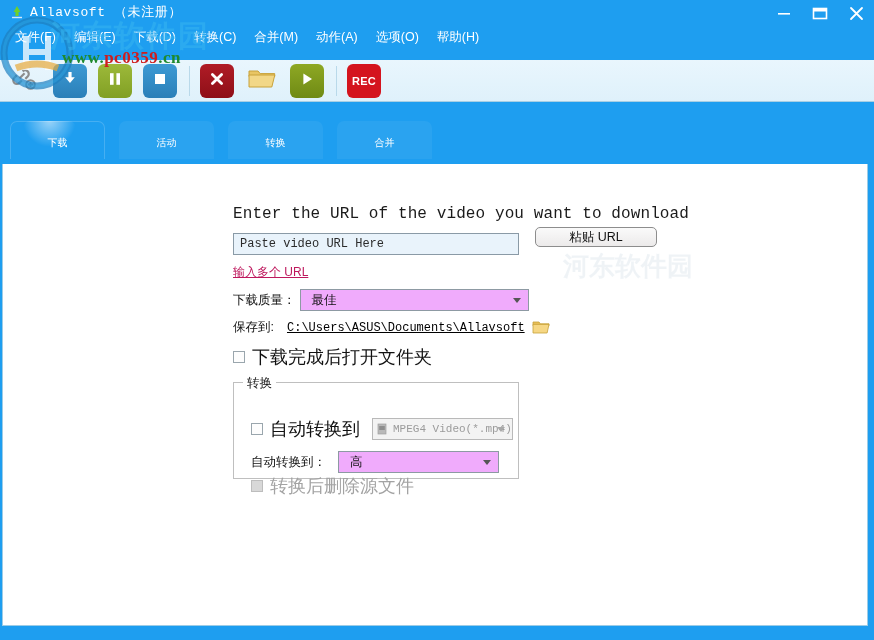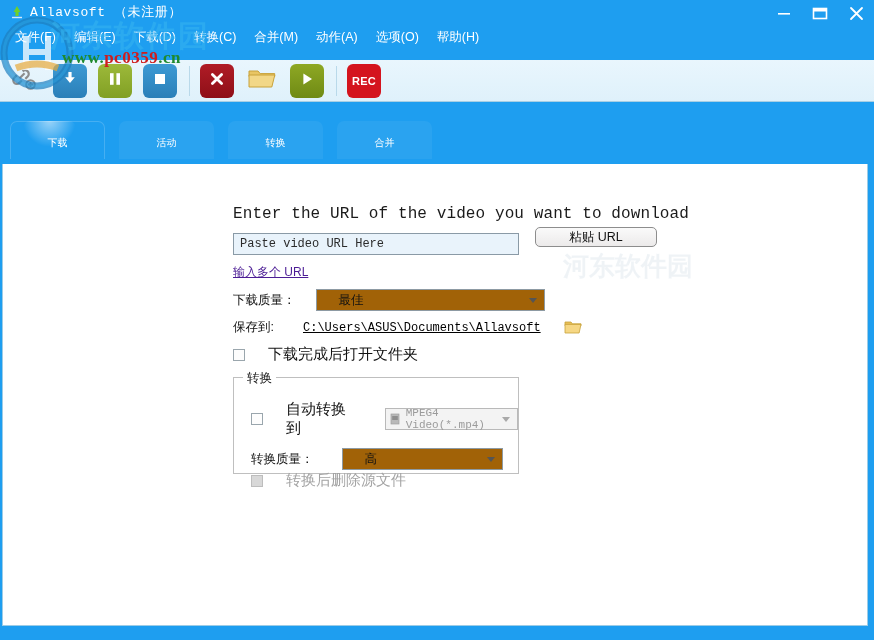--- a/index.html
+++ b/index.html
@@ -59,37 +59,37 @@
   .lbl-url{font-family:"Liberation Mono","DejaVu Sans Mono",monospace;font-size:16px;color:#1b1b1b;
      white-space:nowrap;letter-spacing:.1px;}
   .urlrow{position:relative;margin-top:10px;height:22px;}
   .urlinput{position:absolute;left:0;top:0;width:286px;height:22px;box-sizing:border-box;
      background:#e9f3fb;border:1px solid #8a9aa6;padding:2px 6px;
      font-family:"Liberation Mono","DejaVu Sans Mono",monospace;font-size:12px;color:#2b2b2b;
      line-height:17px;}
   .pastebtn{position:absolute;left:302px;top:-6px;width:122px;height:20px;box-sizing:border-box;
      background:linear-gradient(#fafafa,#eceaea);border:1px solid #8d8d8d;border-radius:5px;
      display:flex;align-items:center;justify-content:center;font-size:12.5px;color:#111;cursor:default;}
-  .multiurl{display:inline-block;margin-top:9px;font-size:12px;color:#4c1d95;
+  .multiurl{display:inline-block;margin-top:9px;font-size:12px;color:#be185d;
      text-decoration:underline;cursor:default;}
-  .row{display:flex;align-items:center;margin-top:8px;gap:16px;}
+  .row{display:flex;align-items:center;margin-top:8px;}
   .row-lbl{font-size:12.5px;color:#111;white-space:nowrap;}
-  .select{position:relative;box-sizing:border-box;height:22px;background:#a16207;
-     border:1px solid #8d9aa3;display:flex;align-items:center;padding-left:22px;
+  .select{position:relative;box-sizing:border-box;height:22px;background:#f0abfc;
+     border:1px solid #8d9aa3;display:flex;align-items:center;padding-left:11px;
      font-size:12.5px;color:#111;cursor:default;}
   .select .arr{position:absolute;right:7px;top:50%;margin-top:-2px;width:0;height:0;
      border-left:4.5px solid transparent;border-right:4.5px solid transparent;border-top:5px solid #555;}
   .select.dis{background:#f3f3f3;border-color:#b9b9b9;color:#9b9b9b;}
   .select.dis .arr{border-top-color:#a9a9a9;}
   .savepath{font-size:12px;color:#000000;text-decoration:underline;
      font-family:"Liberation Mono","DejaVu Sans Mono",monospace;white-space:nowrap;cursor:default;}
   .cb{width:12px;height:12px;box-sizing:border-box;border:1px solid #9aa6ad;background:#fdfdfd;
      display:inline-block;flex:none;}
   .cb.dis{background:#d8d8d8;border-color:#bdbdbd;}
-  .cbtext{font-size:15px;color:#111;margin-left:7px;}
+  .cbtext{font-size:18px;color:#111;margin-left:7px;}
   .cbtext.dis{color:#a3a3a3;}
 
   
   .group{position:relative;margin-top:13px;width:286px;height:97px;
      border:1px solid #bfbfbf;box-sizing:border-box;}
   .group > .gtitle{position:absolute;left:9px;top:-8px;background:#fff;padding:0 4px;
      font-size:12.5px;color:#111;}
   .gbody{padding:18px 0 0 17px;}
 
   
@@ -277,37 +277,37 @@
       <div class="row" style="margin-top:9px;">
         <span class="cb"></span>
         <span class="cbtext">下载完成后打开文件夹</span>
       </div>
 
       
       <div class="group">
         <span class="gtitle">转换</span>
         <div class="gbody">
 
-          <div class="row" style="margin-top:4px;">
+          <div class="row" style="margin-top:16px;">
             <span class="cb"></span>
             <span class="cbtext">自动转换到</span>
             <div class="select dis" style="width:141px;margin-left:12px;padding-left:4px;">
               <span style="display:flex;margin-right:4px;">
                 <svg width="12" height="12" viewBox="0 0 12 12">
                   <rect x="1" y="1" width="8" height="10" fill="#b9b9b9" stroke="#a0a0a0" stroke-width=".7"></rect>
                   <rect x="2.2" y="3" width="5.6" height="4" fill="#8e8e8e"></rect>
                 </svg>
               </span>
               <span style="font-family:'Liberation Mono','DejaVu Sans Mono',monospace;font-size:11px;">MPEG4 Video(*.mp4)</span>
               <span class="arr"></span>
             </div>
           </div>
 
           <div class="row" style="margin-top:10px;">
-            <span class="row-lbl">转换质量：</span>
+            <span class="row-lbl">自动转换到：</span>
             <div class="select" style="width:161px;margin-left:12px;">
               <span>高</span>
               <span class="arr"></span>
             </div>
           </div>
 
           <div class="row" style="margin-top:1px;">
             <span class="cb dis"></span>
             <span class="cbtext dis">转换后删除源文件</span>
           </div>

